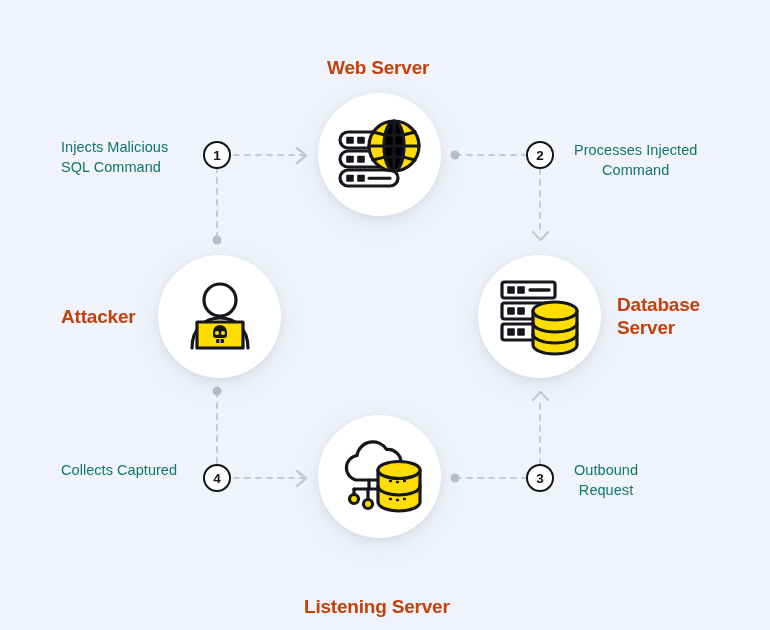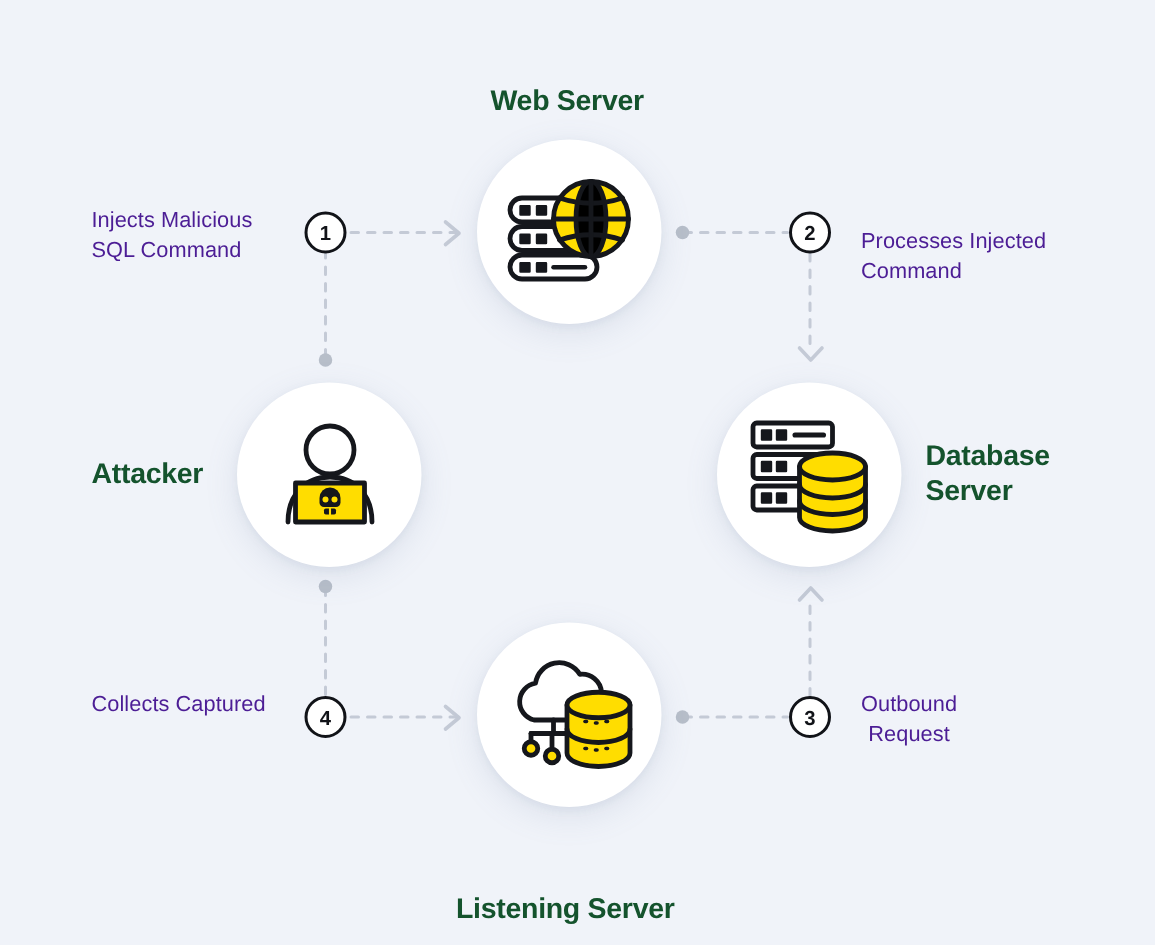--- a/index.html
+++ b/index.html
@@ -25,29 +25,29 @@
     box-shadow: 0 6px 22px rgba(120,135,165,0.16), 0 2px 6px rgba(120,135,165,0.10);
     display: flex;
     align-items: center;
     justify-content: center;
   }
   .node-circle svg { display: block; }
 
   .node-title {
     position: absolute;
     font-weight: bold;
-    color: #14532d;
+    color: #c2410c;
     font-size: 19px;
     line-height: 23px;
     letter-spacing: -0.2px;
   }
 
   .step-label {
     position: absolute;
-    color: #4c1d95;
+    color: #0f766e;
     font-size: 14.5px;
     line-height: 20px;
     letter-spacing: 0.05px;
   }
 
   .badge {
     position: absolute;
     width: 28px;
     height: 28px;
     border-radius: 50%;
@@ -245,21 +245,21 @@
   </div>
   <div class="badge" style="left:203px; top:464px;">
     <span>4</span>
   </div>
 
   <div class="step-label" style="left:61px; top:137px; text-align:left;">
     <span style="display:block;">Injects Malicious</span>
     <span style="display:block;">SQL Command</span>
   </div>
 
-  <div class="step-label" style="left:574px; top:151px; text-align:left;">
+  <div class="step-label" style="left:574px; top:140px; text-align:center;">
     <span style="display:block;">Processes Injected</span>
     <span style="display:block;">Command</span>
   </div>
 
   <div class="step-label" style="left:574px; top:460px; text-align:center;">
     <span style="display:block;">Outbound</span>
     <span style="display:block;">Request</span>
   </div>
 
   <div class="step-label" style="left:61px; top:460px; text-align:center;">

